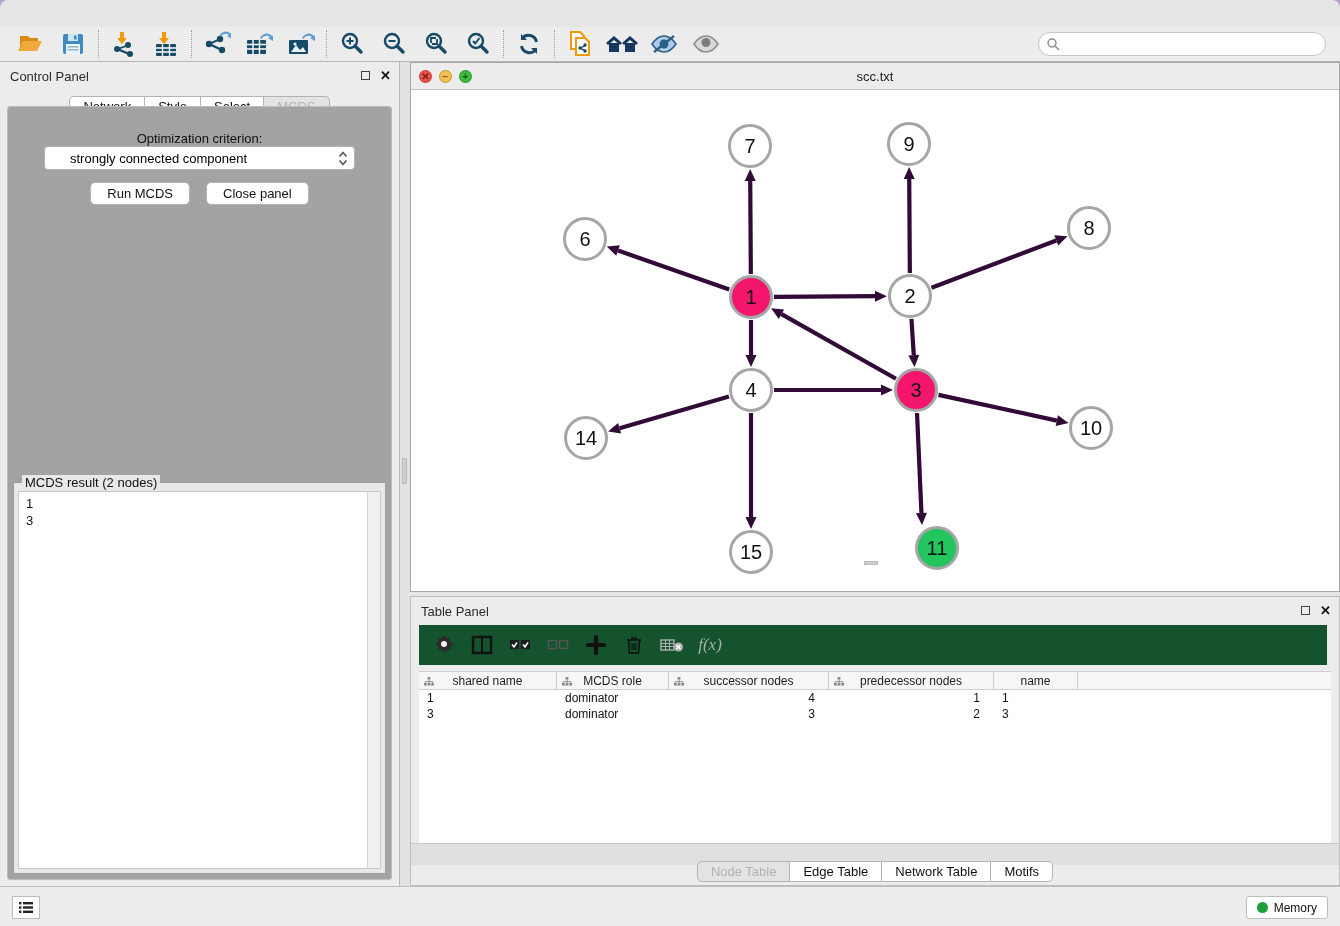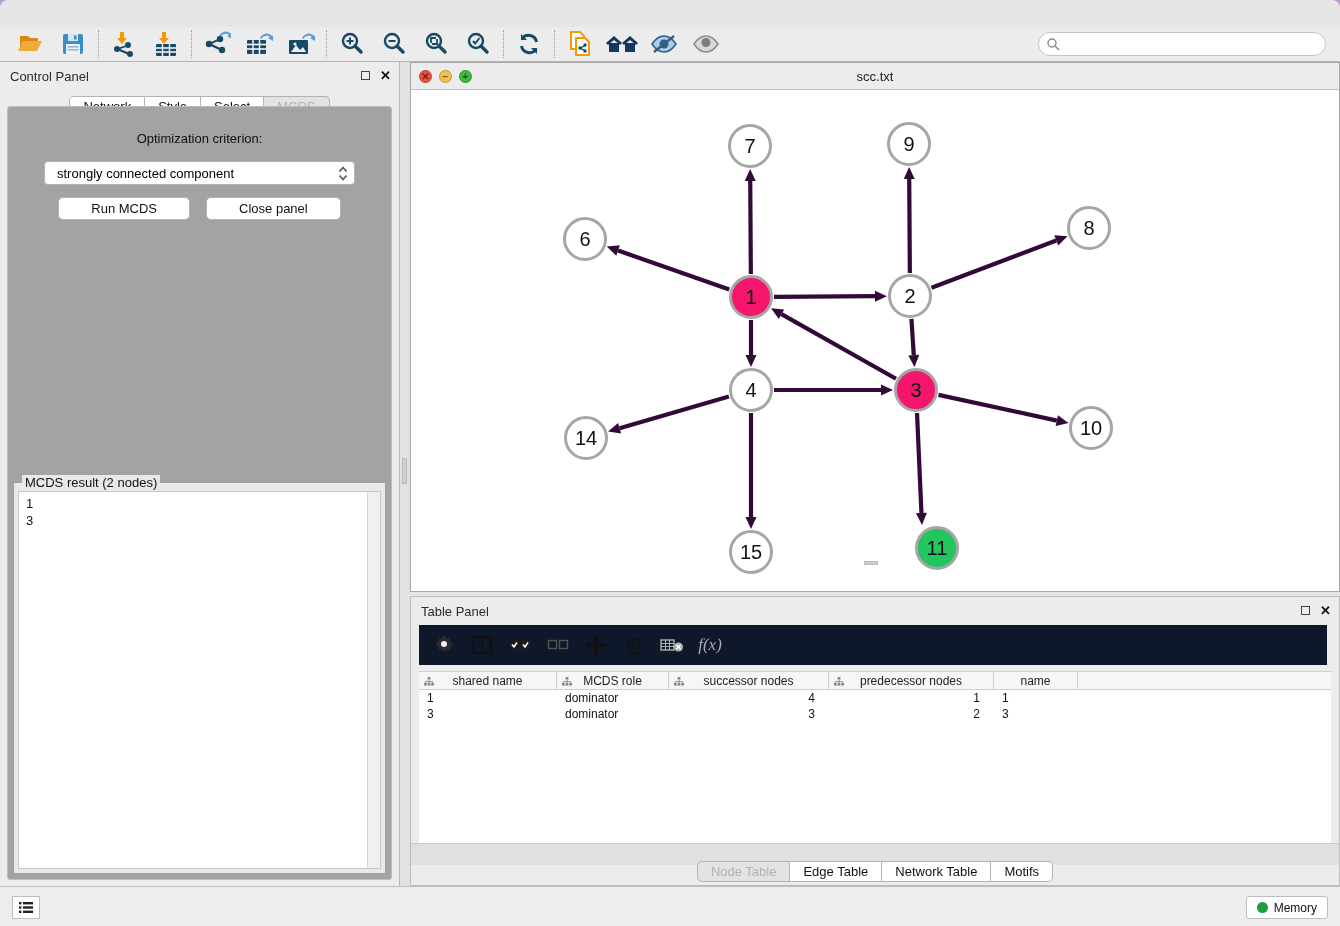--- a/index.html
+++ b/index.html
@@ -27,45 +27,45 @@
   .sq-icon { width:9px; height:9px; border:1.5px solid #444; display:inline-block; }
   .x-icon { font-size:13px; font-weight:bold; color:#111; line-height:11px; }
   .seg-tabs { display:flex; justify-content:center; }
   .cp-tabs { position:absolute; left:0; right:0; top:34px; }
   .seg { font-size:13px; padding:2px 13px; background:#fff; border:1px solid #b3b3b3; border-left:none; color:#111; cursor:pointer;text-align:right; }
   .seg:first-child { border-left:1px solid #b3b3b3; border-radius:5px 0 0 5px; }
   .seg:last-child { border-radius:0 5px 5px 0; }
   .seg.active { background:#e3e3e3; color:#b2b2b2; }
   .cp-body { position:absolute; left:7px; right:7px; top:44px; bottom:6px; background:#a3a3a3; border:1px solid #bdbdbd; border-radius:3px; }
   .opt-label { margin-top:24px; text-align:center; font-size:13px; color:#111; }
-  .dropdown { position:relative; margin:15px 36px 0 36px; height:24px; background:#fff; border:1px solid #b3b3b3; border-radius:4px; display:flex; align-items:center; padding-left:12px; font-size:13px; cursor:pointer; }
+  .dropdown { position:relative; margin:0 36px 0 36px; height:24px; background:#fff; border:1px solid #b3b3b3; border-radius:4px; display:flex; align-items:center; padding-left:25px; font-size:13px; cursor:pointer; }
   .dd-stepper { position:absolute; right:4px; top:3px; }
   .btn-row { display:flex; justify-content:center; gap:16px; margin-top:12px; }
-  .mac-btn { font-size:13px; background:#fff; border:1px solid #b3b3b3; border-radius:5px; padding:3px 32px; cursor:pointer; color:#111; }
+  .mac-btn { font-size:13px; background:#fff; border:1px solid #b3b3b3; border-radius:5px; padding:3px 16px; cursor:pointer; color:#111; }
   .result-box { position:absolute; left:5px; right:5px; top:375px; bottom:5px; border:1px solid #9f9f9f; background:#e8e8e8; }
   .result-legend { position:absolute; left:8px; top:-8px; background:#e8e8e8; padding:0 3px; font-size:13px; color:#111; }
   .result-inner { position:absolute; left:4px; right:4px; top:8px; bottom:4px; background:#fff; border:1px solid #c9c9c9; }
   .result-text { position:absolute; left:7px; top:3px; font-size:13px; line-height:17px; color:#111; white-space:pre; font-family:"Liberation Sans",sans-serif; }
   .result-scroll { position:absolute; right:0; top:0; bottom:0; width:13px; background:#f0f0f0; border-left:1px solid #d6d6d6; }
   .v-splitter { position:absolute; left:400px; top:62px; width:10px; height:824px; background:#e2e2e2; }
   .v-handle { position:absolute; left:2px; top:396px; width:5px; height:26px; background:#cfcfcf; border:1px solid #bbb; }
 
   
   .net-window { position:absolute; left:410px; top:62px; width:930px; height:530px; background:#fff; border:1px solid #a8a8a8; }
   .net-titlebar { position:absolute; left:0; top:0; right:0; height:27px; background:#ececec; border-bottom:1px solid #c2c2c2; }
   .nt-lights { position:absolute; left:8px; top:7px; display:flex; gap:7px; }
   .nt { width:13px; height:13px; border-radius:50%; font-size:10px; font-weight:bold; color:rgba(0,0,0,.55); text-align:center; line-height:12px; border:1px solid rgba(0,0,0,.2); }
   .net-title { position:absolute; left:0; right:0; top:6px; text-align:center; font-size:13px; color:#1c1c1c; }
   .net-canvas { position:absolute; left:0; top:27px; right:0; bottom:0; background:#fff; overflow:hidden; }
   .gnode { position:absolute; width:44px; height:44px; border-radius:50%; border:3px solid #a6a6a6; background:#fff; display:flex; align-items:center; justify-content:center; font-size:20px; color:#111; cursor:pointer; }
   .h-splitter-handle { position:absolute; left:453px; top:498px; width:14px; height:4px; background:#cfcfcf; border:1px solid #bbb; }
 
   
   .table-panel { position:absolute; left:410px; top:596px; width:930px; height:290px; background:#ececec; border:1px solid #bdbdbd; }
-  .tp-toolbar { position:absolute; left:8px; right:12px; top:28px; height:40px; background:#0f172a; display:flex; align-items:center; gap:8px; padding-left:10px; }
+  .tp-toolbar { position:absolute; left:8px; right:12px; top:28px; height:40px; background:#14532d; display:flex; align-items:center; gap:8px; padding-left:10px; }
   .tp-btn { background:none; border:none; width:30px; height:30px; display:flex; align-items:center; justify-content:center; cursor:pointer; }
   .fx-label { font-family:"Liberation Serif", serif; font-style:italic; font-size:17px; color:#ababab; }
   .tp-table { position:absolute; left:8px; right:8px; top:74px; bottom:42px; background:#fff; overflow:hidden; }
   .thead { display:flex; background:#f6f6f6; border-top:1px solid #cfcfcf; border-bottom:1px solid #cfcfcf; height:19px; }
   .th { position:relative; border-right:1px solid #cfcfcf; font-size:12px; color:#222; display:flex; align-items:center; justify-content:center; }
   .th .sort-ic { position:absolute; left:5px; top:5px; }
   .trow { display:flex; height:16px; font-size:12px; color:#111; }
   .td { padding:1px 4px 0 8px; overflow:hidden; white-space:nowrap; }
   .td.r { text-align:right; padding-right:14px; }
   .tp-band { position:absolute; left:0; right:0; bottom:20px; height:22px; background:#e0e0e0; border-top:1px solid #c9c9c9; }

